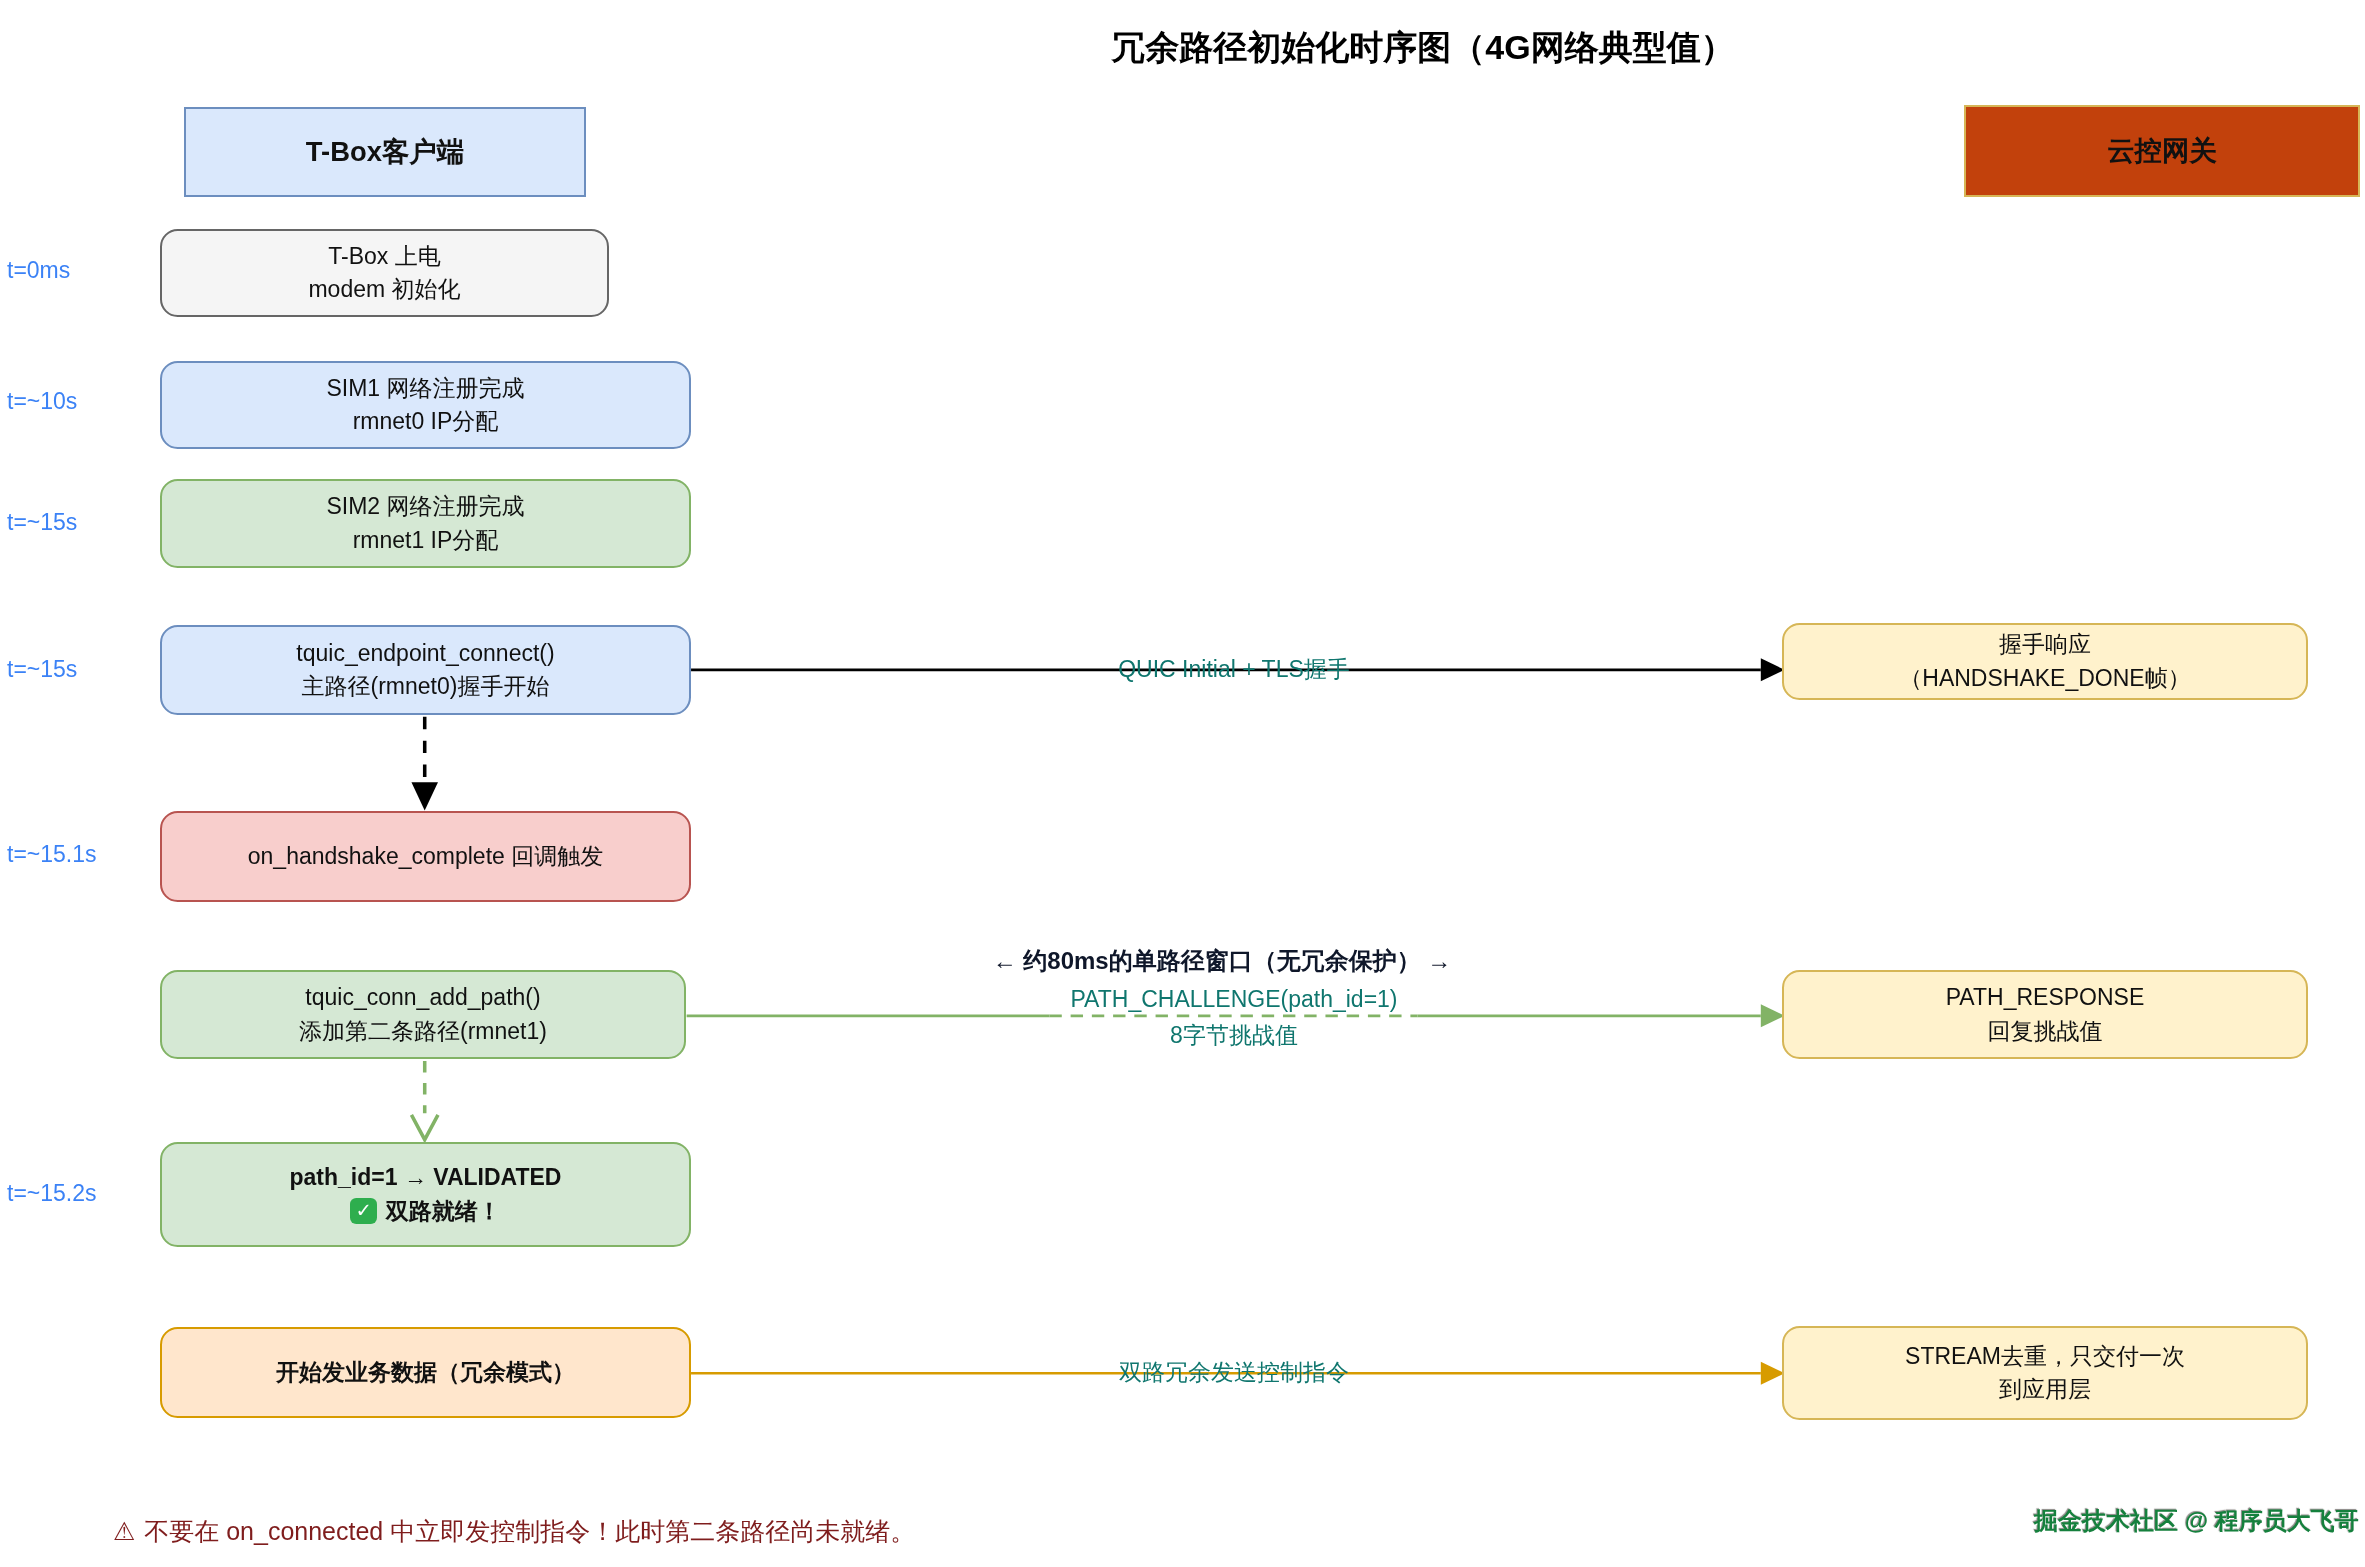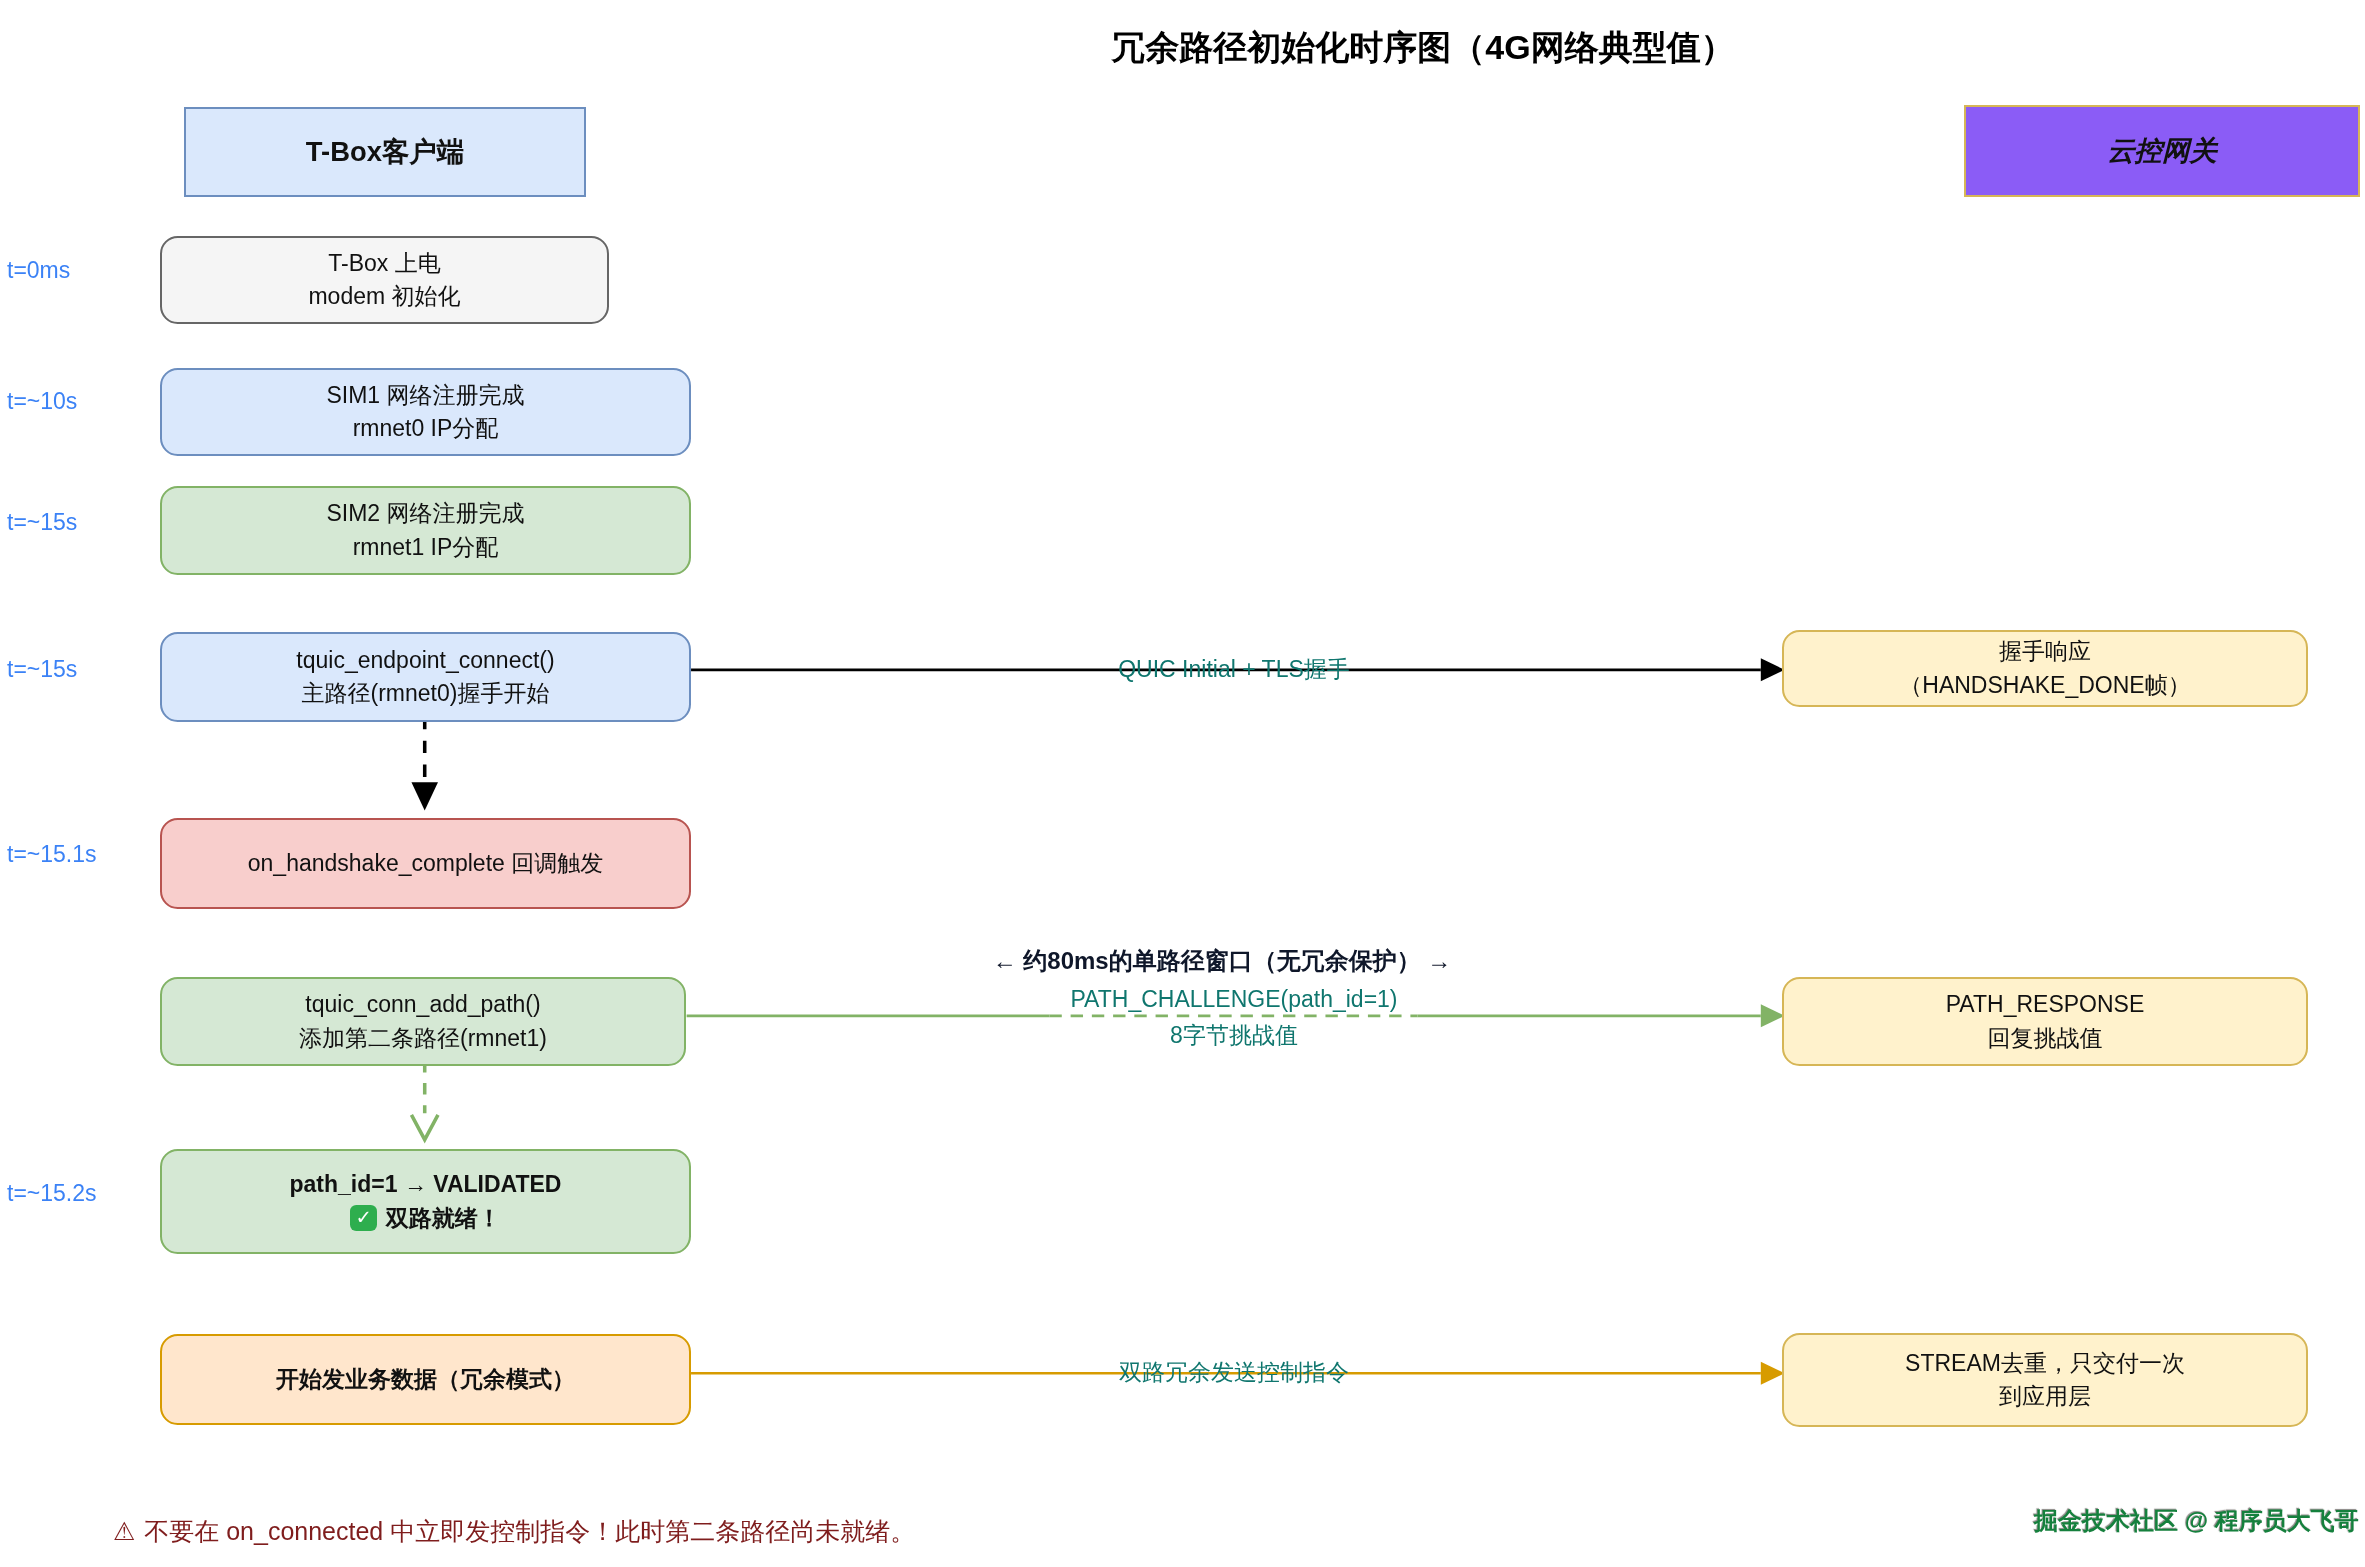--- a/index.html
+++ b/index.html
@@ -10,27 +10,26 @@
   .overlay{position:absolute;left:0;top:0;width:2366px;height:1568px;pointer-events:none;}
   .title{
     position:absolute;left:1423px;top:25px;transform:translateX(-50%);
     font-size:34px;font-weight:bold;white-space:nowrap;color:#000;
   }
   .actor{
     position:absolute;display:flex;align-items:center;justify-content:center;
     font-size:27.4px;font-weight:bold;text-align:center;box-sizing:border-box;
   }
   .actor-client{left:184px;top:107px;width:402px;height:90px;background:#DAE8FC;border:2.7px solid #6C8EBF;}
-  .actor-gateway{left:1964px;top:105px;width:396px;height:92px;background:#8b5cf6;border:2.7px solid #D6B656;font-style:italic;}
+  .actor-gateway{left:1964px;top:105px;width:396px;height:92px;background:#c2410c;border:2.7px solid #D6B656;}
   .tlabel{position:absolute;left:7px;font-size:23px;color:#3b82f6;white-space:nowrap;}
   .node{
     position:absolute;display:flex;flex-direction:column;align-items:center;justify-content:center;
     text-align:center;border-radius:17.7px;font-size:23px;line-height:1.45;box-sizing:border-box;
     padding:3.5px 8.8px;
-    margin-top:7px;
   }
   .node.gray  {background:#F5F5F5;border:2.7px solid #666666;}
   .node.blue  {background:#DAE8FC;border:2.7px solid #6C8EBF;}
   .node.green {background:#D5E8D4;border:2.7px solid #82B366;}
   .node.red   {background:#F8CECC;border:2.7px solid #B85450;}
   .node.yellow{background:#FFF2CC;border:2.7px solid #D6B656;}
   .node.orange{background:#FFE6CC;border:2.7px solid #D79B00;}
   .node.bold{font-weight:bold;}
   .alabel{
     position:absolute;transform:translate(-50%,-50%);font-size:23px;white-space:nowrap;color:#0f766e;

